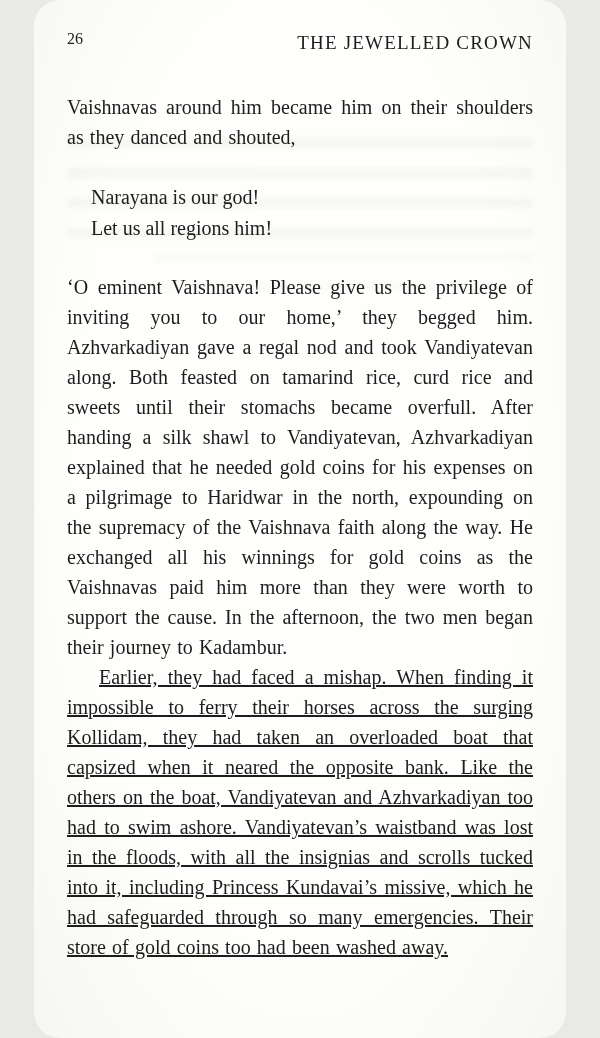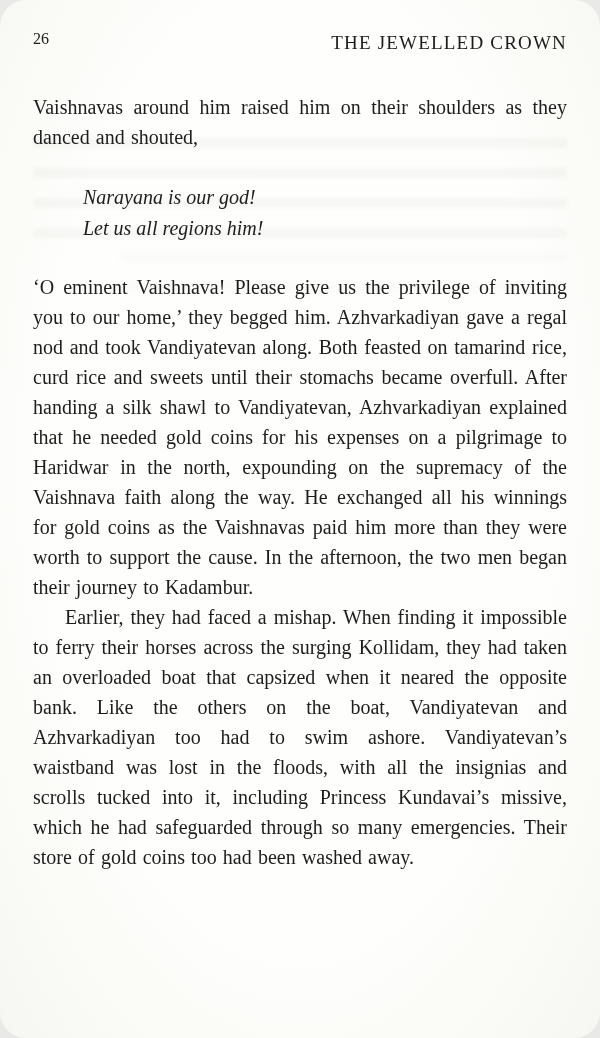--- a/index.html
+++ b/index.html
@@ -2,21 +2,21 @@
 <html><head>
 <meta charset="utf-8">
 <style>
   html, body {
     margin: 0;
     padding: 0;
     background: #e9e9e7;
   }
   .page {
     position: relative;
-    width: 600px;
+    width: 532px;
     height: 1038px;
     margin: 0 auto;
     box-sizing: border-box;
     background: #fdfdfb;
     background-image: radial-gradient(ellipse at 50% 45%, #fefefc 60%, #f6f6f2 100%);
     padding: 30px 33px 0 33px;
     font-family: "Liberation Serif", "DejaVu Serif", serif;
     color: #1d1d1d;
     overflow: hidden;
     border-radius: 26px;
@@ -48,26 +48,26 @@
   .para {
     margin: 0;
     font-size: 20px;
     line-height: 30px;
     text-align: justify;
     text-indent: 0;
     word-spacing: 0.06em;
   }
   .para.indent {
     text-indent: 32px;
+    text-decoration: underline;
   }
   .verse {
-    margin: 30px 0 28px 50px;
+    margin: 30px 0 28px 24px;
     font-size: 20px;
     line-height: 31px;
-    font-style: italic;
   }
   
   .bleed-through {
     position: absolute;
     left: 33px;
     right: 33px;
     top: 138px;
     height: 112px;
     z-index: 1;
     background: repeating-linear-gradient(
@@ -96,21 +96,21 @@
   <div class="header-row">
     <span class="page-num">26</span>
     <span class="running-header">THE JEWELLED CROWN</span>
   </div>
 
   <div class="bleed-through"></div>
   <div class="bleed-through lower"></div>
 
   <div class="body-text">
 
-    <p class="para">Vaishnavas around him raised him on their shoulders as they danced and shouted,</p>
+    <p class="para">Vaishnavas around him became him on their shoulders as they danced and shouted,</p>
 
     <div class="verse">
       <div class="verse-line">Narayana is our god!</div>
       <div class="verse-line">Let us all regions him!</div>
     </div>
 
     <p class="para">‘O eminent Vaishnava! Please give us the privilege of inviting you to our home,’ they begged him. Azhvarkadiyan gave a regal nod and took Vandiyatevan along. Both feasted on tamarind rice, curd rice and sweets until their stomachs became overfull. After handing a silk shawl to Vandiyatevan, Azhvarkadiyan explained that he needed gold coins for his expenses on a pilgrimage to Haridwar in the north, expounding on the supremacy of the Vaishnava faith along the way. He exchanged all his winnings for gold coins as the Vaishnavas paid him more than they were worth to support the cause. In the afternoon, the two men began their journey to Kadambur.</p>
 
     <p class="para indent">Earlier, they had faced a mishap. When finding it impossible to ferry their horses across the surging Kollidam, they had taken an overloaded boat that capsized when it neared the opposite bank. Like the others on the boat, Vandiyatevan and Azhvarkadiyan too had to swim ashore. Vandiyatevan’s waistband was lost in the floods, with all the insignias and scrolls tucked into it, including Princess Kundavai’s missive, which he had safeguarded through so many emergencies. Their store of gold coins too had been washed away.</p>
 

